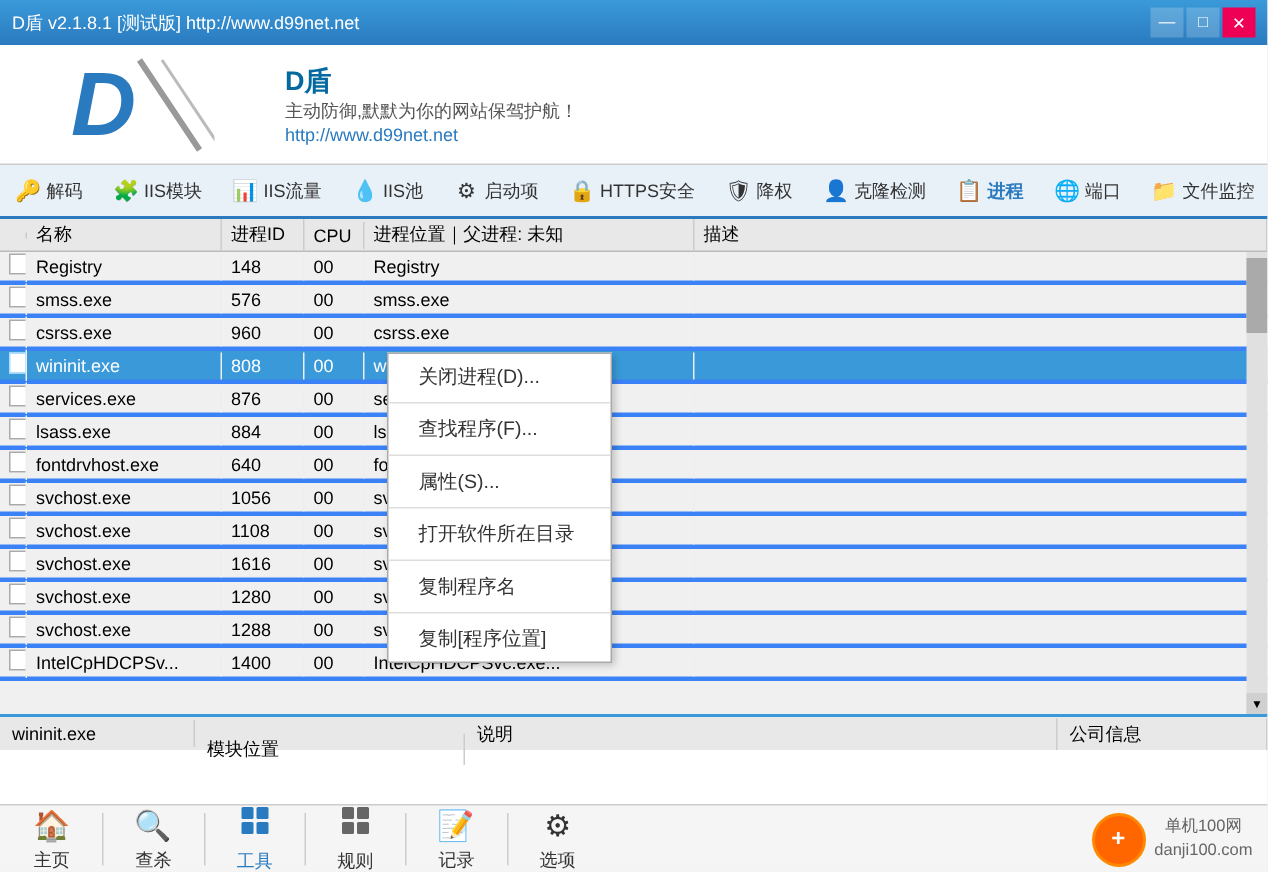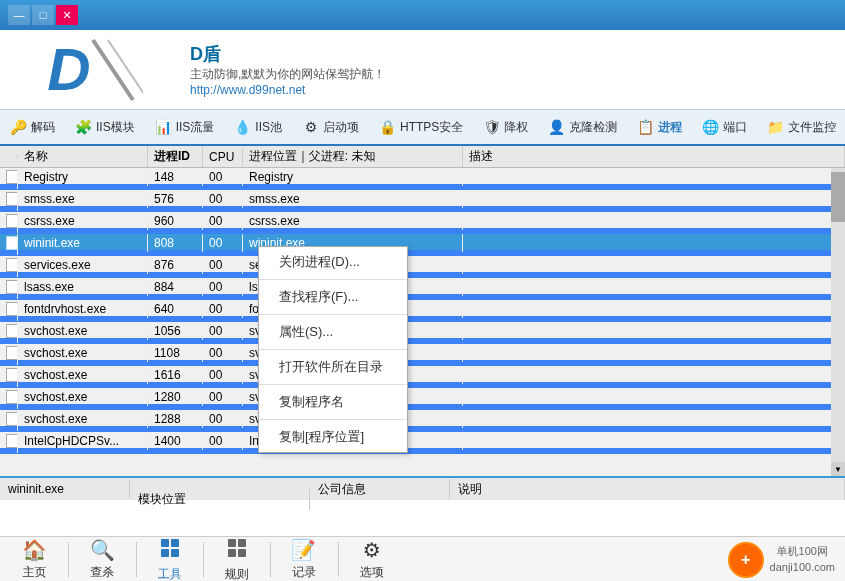--- a/index.html
+++ b/index.html
@@ -127,54 +127,54 @@
     }
     .th {
       padding: 2px 6px;
       border-right: 1px solid #ccc;
       font-weight: normal;
       font-size: 12px;
       white-space: nowrap;
       overflow: hidden;
     }
     .th-name { width: 130px; }
-    .th-pid { width: 55px; font-weight: bold; }
+    .th-pid { width: 55px; }
     .th-cpu { width: 40px; }
     .th-path { width: 220px; }
     .th-desc { flex: 1; }
     
     .table-body {
       overflow-y: auto;
       height: calc(100% - 22px);
     }
     .table-row {
       display: flex;
-      align-items: flex-start;
+      align-items: center;
       height: 22px;
-      border-bottom: 6px solid #3b82f6;
+      border-bottom: 3px solid #3b82f6;
     }
     .table-row.selected { background: #3a9ad9; color: white; }
     .td {
       padding: 2px 6px;
       border-right: 1px solid #eee;
       font-size: 12px;
       white-space: nowrap;
       overflow: hidden;
       text-overflow: ellipsis;
     }
     .td-name { width: 130px; display: flex; align-items: center; gap: 4px; }
     .td-pid { width: 55px; }
     .td-cpu { width: 40px; }
     .td-path { width: 220px; }
     .td-desc { flex: 1; }
 
     
     .context-menu {
       position: absolute;
-      top: 100px;
+      top: 89px;
       left: 258px;
       background: white;
       border: 1px solid #aaa;
       box-shadow: 2px 2px 5px rgba(0,0,0,0.2);
       z-index: 100;
       min-width: 150px;
     }
     .context-menu-item {
       padding: 6px 20px;
       font-size: 13px;
@@ -244,20 +244,21 @@
       width: 14px; height: 14px;
       border: 1px solid #aaa;
       background: white;
       display: inline-block;
     }
   </style>
 </head>
 <body>
 
 <div class="title-bar">
+  <span class="title-text">D盾 v2.1.8.1 [测试版] http://www.d99net.net</span>
   <div class="window-controls">
     <button class="window-btn">—</button>
     <button class="window-btn">□</button>
     <button class="window-btn close">✕</button>
   </div>
 </div>
 
 <div class="header">
   <div class="logo-area">
     <span class="logo-d">D</span>
@@ -479,22 +480,22 @@
     <div class="context-menu-item">复制程序名</div>
     <div class="context-menu-sep"></div>
     <div class="context-menu-item">复制[程序位置]</div>
   </div>
 </div>
 
 <div class="detail-panel">
   <div class="detail-header">
     <div class="detail-th" style="width:130px;">wininit.exe</div>
     <div class="detail-th" style="width:180px;margin-top:20px;">模块位置</div>
+    <div class="detail-th" style="flex:1;">说明</div>
     <div class="detail-th" style="width:140px;">公司信息</div>
-    <div class="detail-th" style="flex:1;">说明</div>
   </div>
   <div style="height:38px;background:white;"></div>
 </div>
 
 <div class="bottom-nav">
   <button class="nav-btn">
     <span class="nav-icon">🏠</span>
     <span>主页</span>
   </button>
   <div class="nav-sep"></div>

